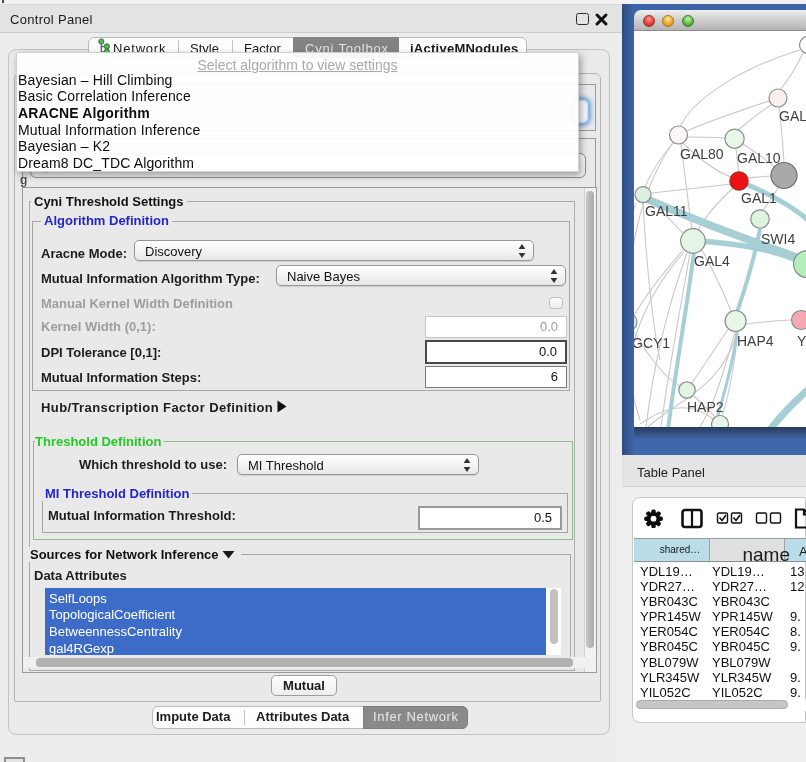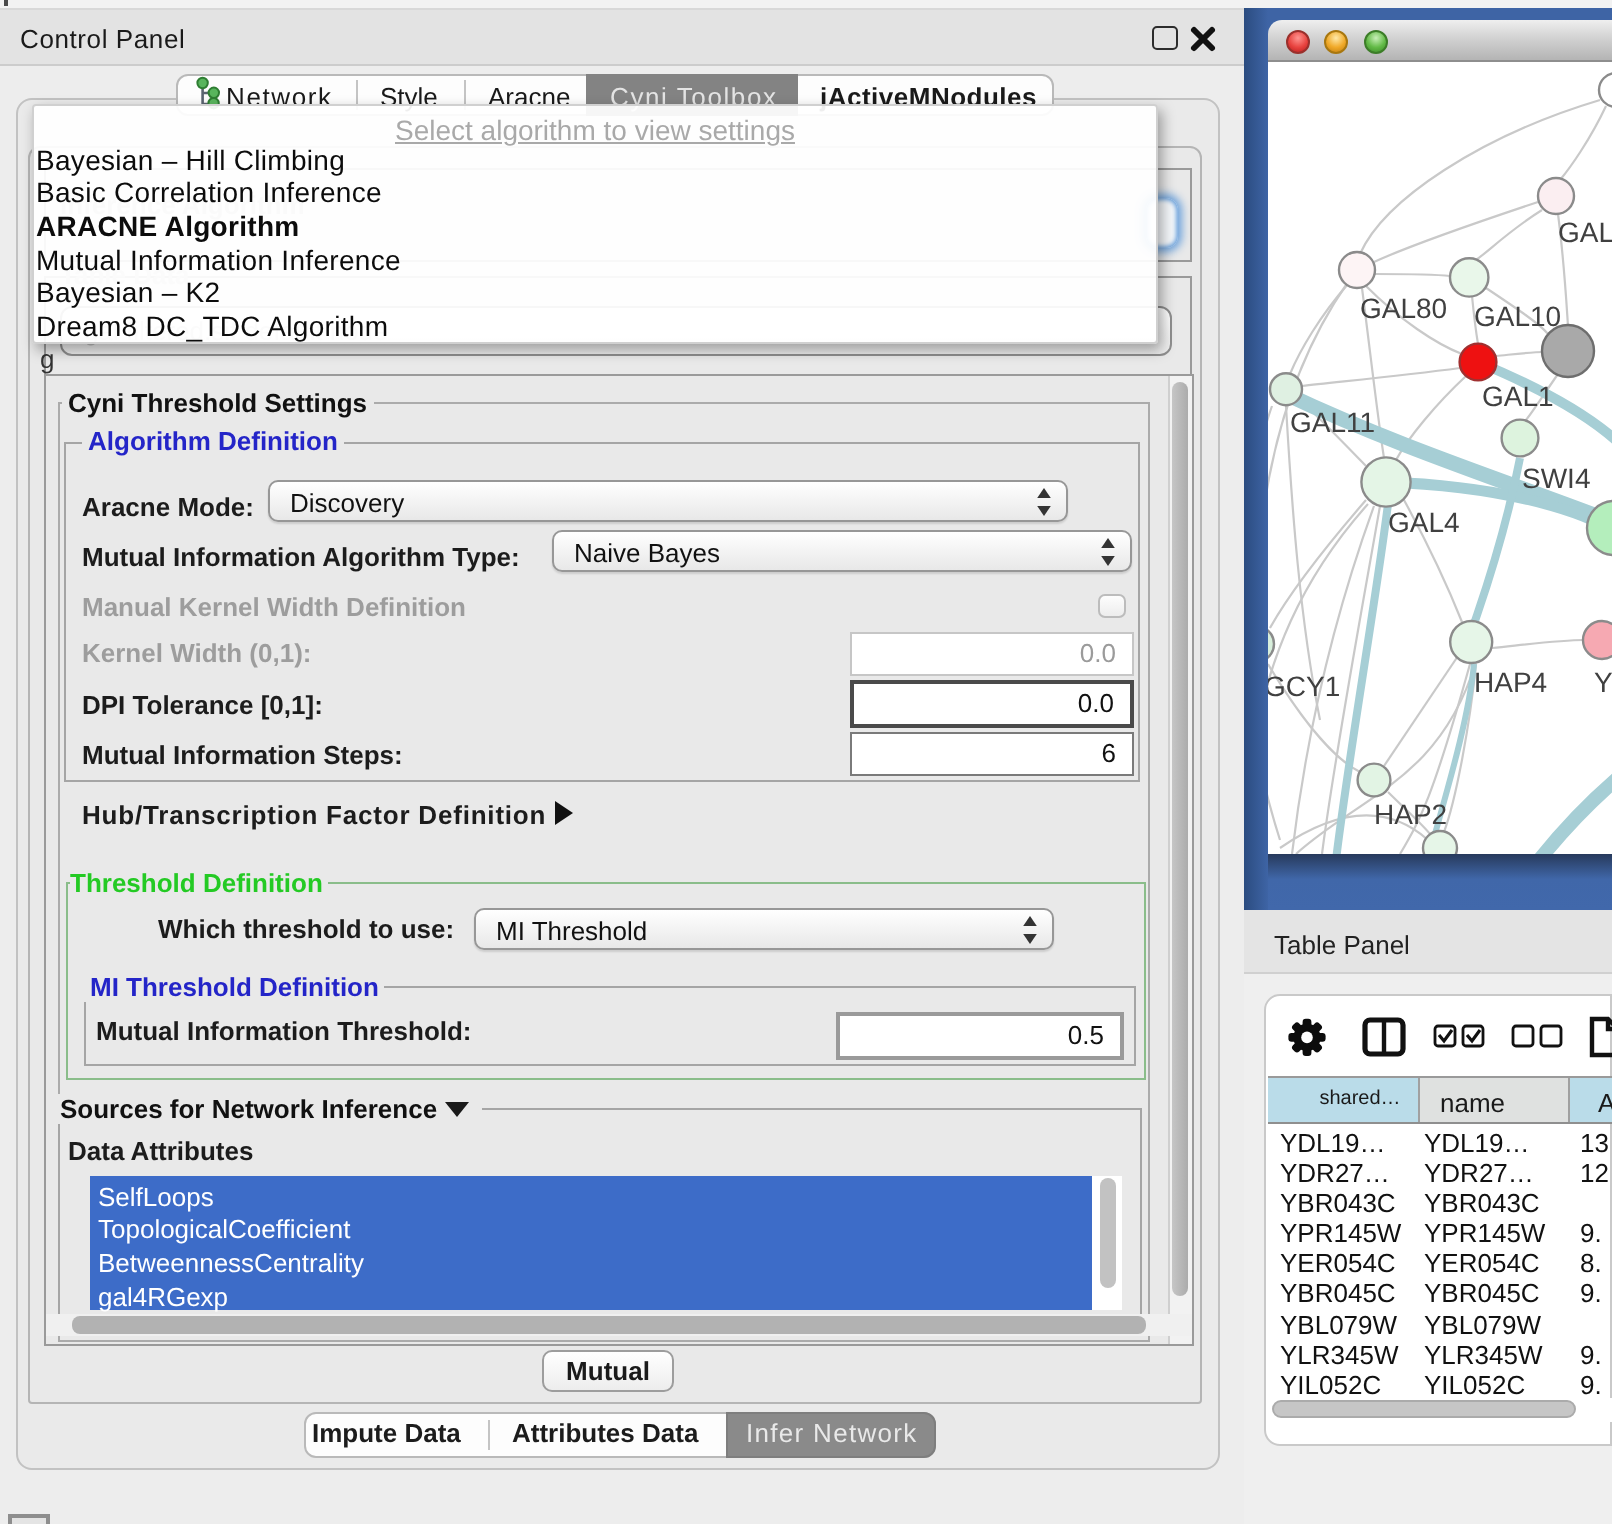--- a/index.html
+++ b/index.html
@@ -78,21 +78,21 @@
 
 <div class="abs b13" style="left:41px;top:400px;letter-spacing:0.4px;">Hub/Transcription Factor Definition</div>
 <svg class="abs" style="left:276px;top:400px;" width="12" height="13" viewBox="0 0 12 13">
     <path d="M1.5 0.5 L10.5 6.5 L1.5 12.5 Z" fill="#111"></path>
   </svg>
 
 <div class="grp" style="left:33px;top:441px;width:540px;height:99px;border-color:#8abd8a;"></div>
 <div class="grpt" style="left:35px;top:434px;color:#24ca24;background:#e9e9e9;padding-left:0;">Threshold Definition</div>
 
 <div class="abs b13" style="left:79px;top:457px;">Which threshold to use:</div>
-<div class="combo" style="left:237px;top:454px;width:290px;text-align:right;">
+<div class="combo" style="left:237px;top:454px;width:242px;text-align:right;">
     <span class="txt">MI Threshold</span>
     <svg class="ar" viewBox="0 0 8 14">
       <path d="M4 0 L7.4 5 H0.6 Z" fill="#333"></path>
       <path d="M4 14 L7.4 9 H0.6 Z" fill="#333"></path>
     </svg>
   </div>
 
 <div class="grp" style="left:42px;top:493px;width:526px;height:40px;border-color:#a5a5a5;"></div>
 <div class="grpt" style="left:42px;top:486px;color:#2425c8;">MI Threshold Definition</div>
 <div class="abs b13" style="left:48px;top:508px;">Mutual Information Threshold:</div>
@@ -125,21 +125,21 @@
 <div class="abs" style="left:178px;top:40px;width:1px;height:15px;background:#c4c4c4;"></div>
 <div class="abs" style="left:232px;top:40px;width:1px;height:15px;background:#c4c4c4;"></div>
 <svg class="abs" style="left:96px;top:38px;" width="16" height="17" viewBox="0 0 16 17">
 <path d="M5.3 5 L5.3 14 L9 14 M5.3 8.5 L8.7 8.5" stroke="#5a6470" stroke-width="1.3" fill="none"></path>
 <circle cx="5.3" cy="3.5" r="2.6" fill="#58b55c" stroke="#2e7d32" stroke-width="1"></circle>
 <circle cx="10.9" cy="8.4" r="2.6" fill="#58b55c" stroke="#2e7d32" stroke-width="1"></circle>
 <circle cx="10.8" cy="13.6" r="2.6" fill="#58b55c" stroke="#2e7d32" stroke-width="1"></circle>
 </svg>
 <div class="abs" style="left:113px;top:41px;font-size:13px;color:#1a1a1a;letter-spacing:0.8px;">Network</div>
 <div class="abs" style="left:190px;top:41px;font-size:13px;color:#1a1a1a;">Style</div>
-<div class="abs" style="left:244px;top:41px;font-size:13px;color:#1a1a1a;">Aracne</div>
+<div class="abs" style="left:244px;top:41px;font-size:13px;color:#1a1a1a;">Factor</div>
 <div class="abs" style="left:293px;top:37px;width:106px;height:21px;background:#838383;"></div>
 <div class="abs" style="left:305px;top:41px;font-size:13px;color:#e4e4e4;letter-spacing:0.8px;">Cyni Toolbox</div>
 <div class="abs" style="left:410px;top:41px;font-size:13px;font-weight:bold;color:#1a1a1a;letter-spacing:0.25px;">jActiveMNodules</div>
 
 <div class="abs" style="left:16px;top:52px;width:563px;height:120px;background:rgba(255,255,255,0.93);border:1px solid #d0d0d0;border-radius:2px;box-shadow:2px 3px 7px rgba(0,0,0,0.35);"></div>
 <div class="abs" style="left:16px;top:57px;width:563px;text-align:center;font-size:14px;color:#a9a9a9;text-decoration:underline;">Select algorithm to view settings</div>
 <div class="abs" style="left:18px;top:71.5px;font-size:14px;color:#0c0c0c;line-height:16.7px;letter-spacing:0.15px;">Bayesian – Hill Climbing<br>Basic Correlation Inference<br><b>ARACNE Algorithm</b><br>Mutual Information Inference<br>Bayesian – K2<br>Dream8 DC_TDC Algorithm</div>
 
 <div class="abs" style="left:622px;top:4px;width:184px;height:451px;background:#3e64a5;"></div>
 <div class="abs" style="left:622px;top:4px;width:12px;height:451px;background:linear-gradient(90deg,#2b4c80,#3e64a5);"></div>
@@ -260,21 +260,21 @@
 <path d="M89.5 9.5 l2.5 3 l4-5.5" stroke-width="1.6"></path>
 <rect x="112.5" y="5" width="10" height="10" rx="1.5"></rect>
 <rect x="126.5" y="5" width="10" height="10" rx="1.5"></rect>
 </g>
 <path d="M152 1.5 h8 l5 5 v13 h-13 Z M160 1.5 v5 h5" fill="none" stroke="#111" stroke-width="2.2"></path>
 </svg>
 
 <div class="abs" style="left:634px;top:538px;width:172px;height:24px;background:#badce9;border-top:1px solid #9a9a9a;border-bottom:1px solid #8f8f8f;"></div>
 <div class="abs" style="left:709px;top:539px;width:76px;height:22px;background:#dfe1e0;border-left:1px solid #a0a0a0;border-right:1px solid #a0a0a0;"></div>
 <div class="abs" style="left:645px;top:544px;width:70px;text-align:center;font-size:10px;color:#1a1a1a;">shared…</div>
-<div class="abs" style="left:720px;top:544px;width:70px;text-align:left;font-size:13px;color:#1a1a1a;">name</div>
+<div class="abs" style="left:720px;top:544px;width:70px;text-align:right;font-size:19px;color:#1a1a1a;">name</div>
 <div class="abs" style="left:799px;top:544px;font-size:13px;color:#1a1a1a;">A</div>
 
 <div class="abs" style="left:640px;top:564px;font-size:13px;color:#111;line-height:15.1px;">YDL19…<br>YDR27…<br>YBR043C<br>YPR145W<br>YER054C<br>YBR045C<br>YBL079W<br>YLR345W<br>YIL052C</div>
 <div class="abs" style="left:712px;top:564px;font-size:13px;color:#111;line-height:15.1px;">YDL19…<br>YDR27…<br>YBR043C<br>YPR145W<br>YER054C<br>YBR045C<br>YBL079W<br>YLR345W<br>YIL052C</div>
 <div class="abs" style="left:790px;top:564px;font-size:13px;color:#111;line-height:15.1px;">13<br>12<br>&nbsp;<br>9.<br>8.<br>9.<br>&nbsp;<br>9.<br>9.</div>
 <div class="abs" style="left:633px;top:699px;width:173px;height:12px;background:#fff;"></div>
 <div class="abs" style="left:636px;top:700px;width:152px;height:9px;background:#c6c6c6;border:1px solid #ababab;border-radius:4.5px;"></div>
 
 <div class="abs" style="left:4px;top:757px;width:21px;height:10px;border:2px solid #8e8e8e;background:#e4e4e4;"></div>
 <div class="abs" style="left:2px;top:0;width:2px;height:3px;background:#4a4a4a;"></div>

